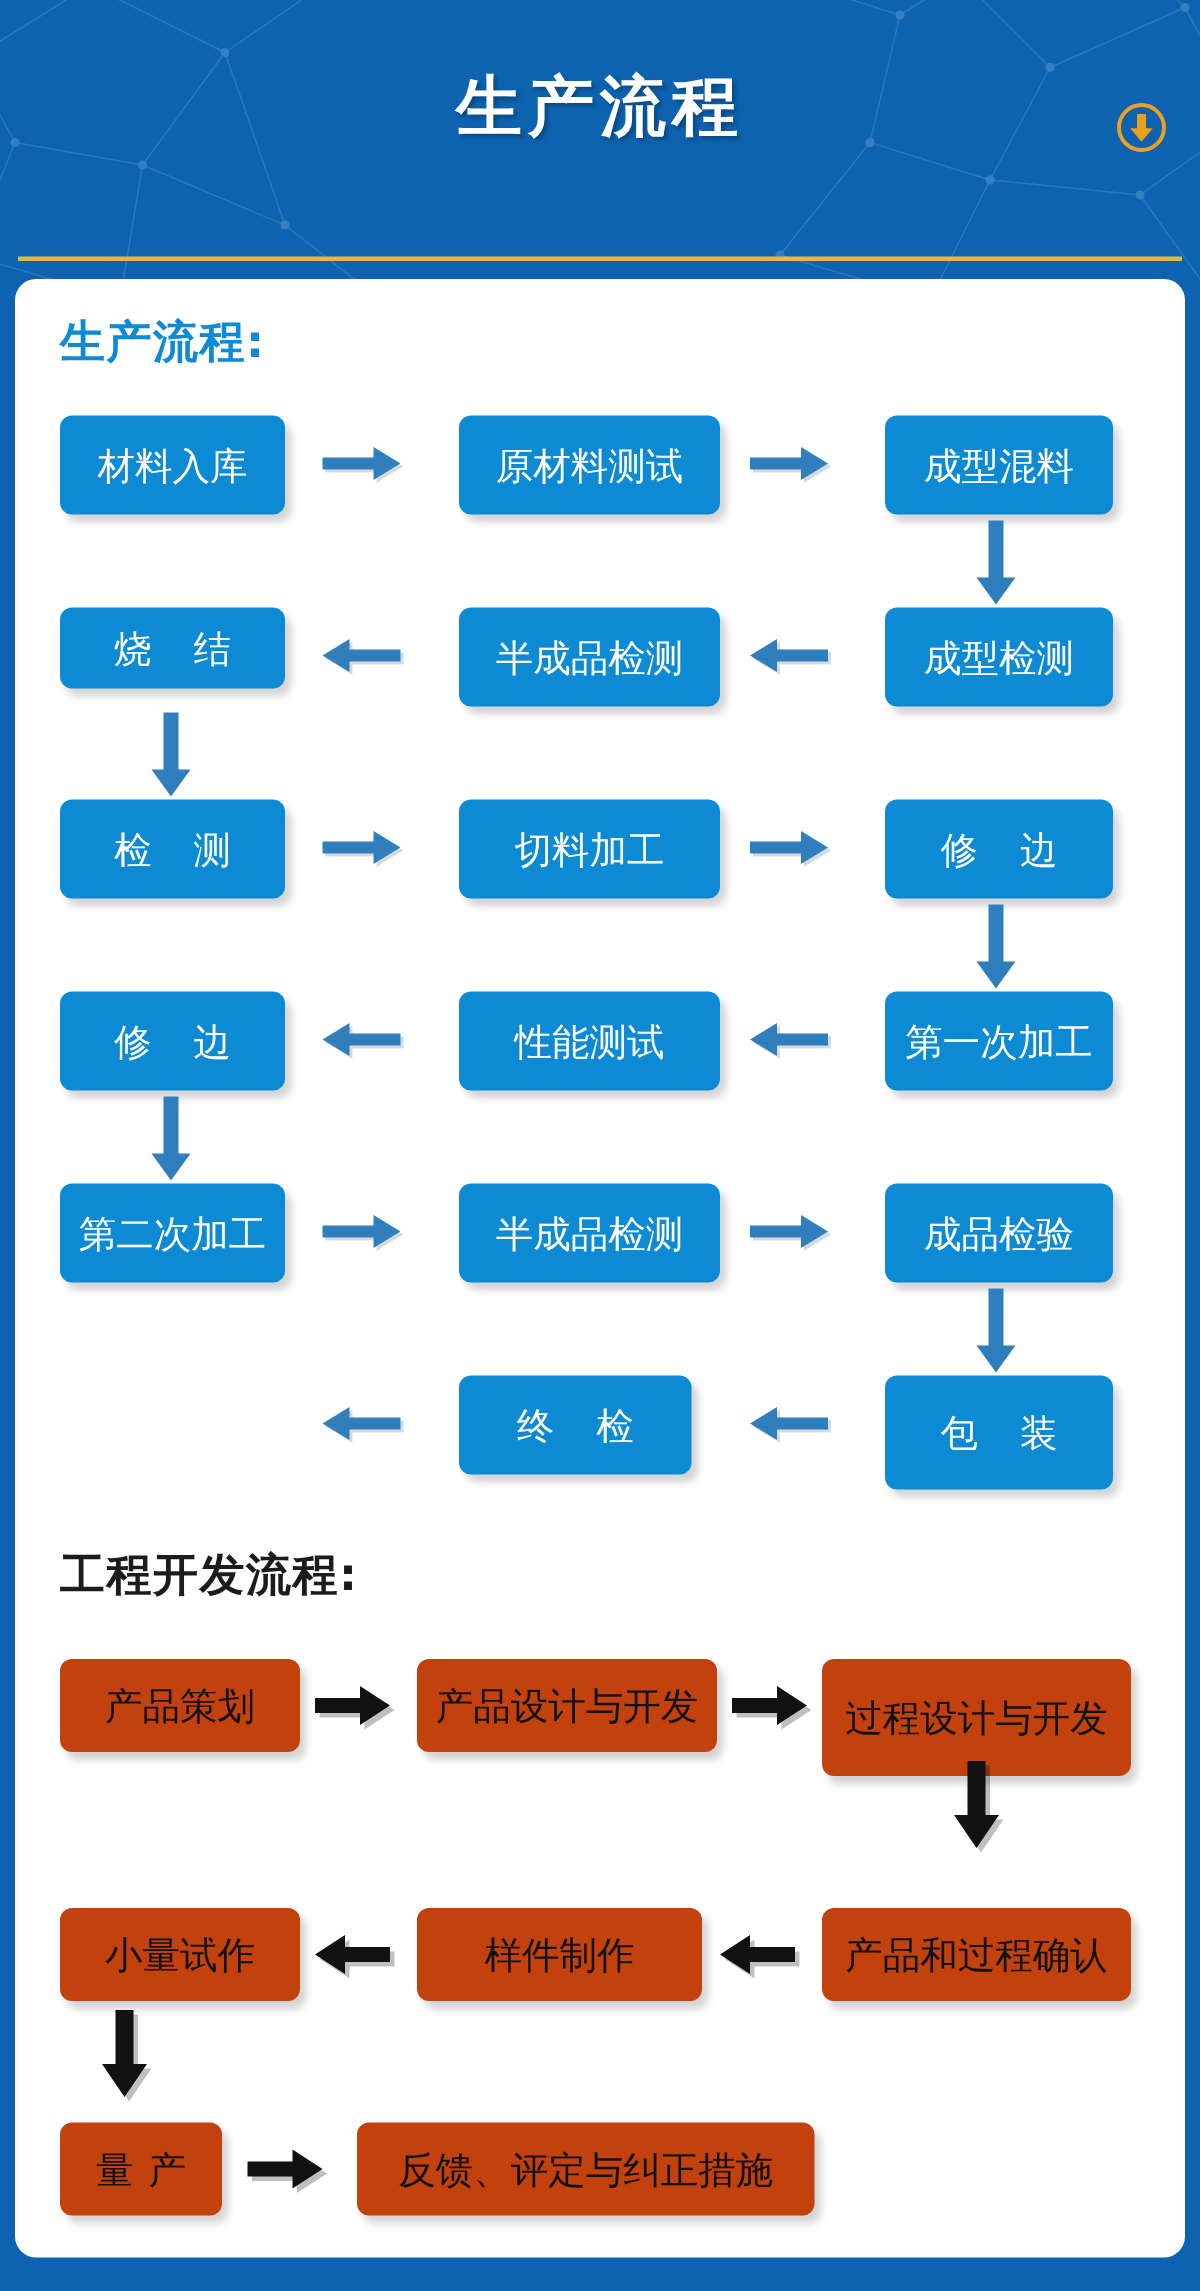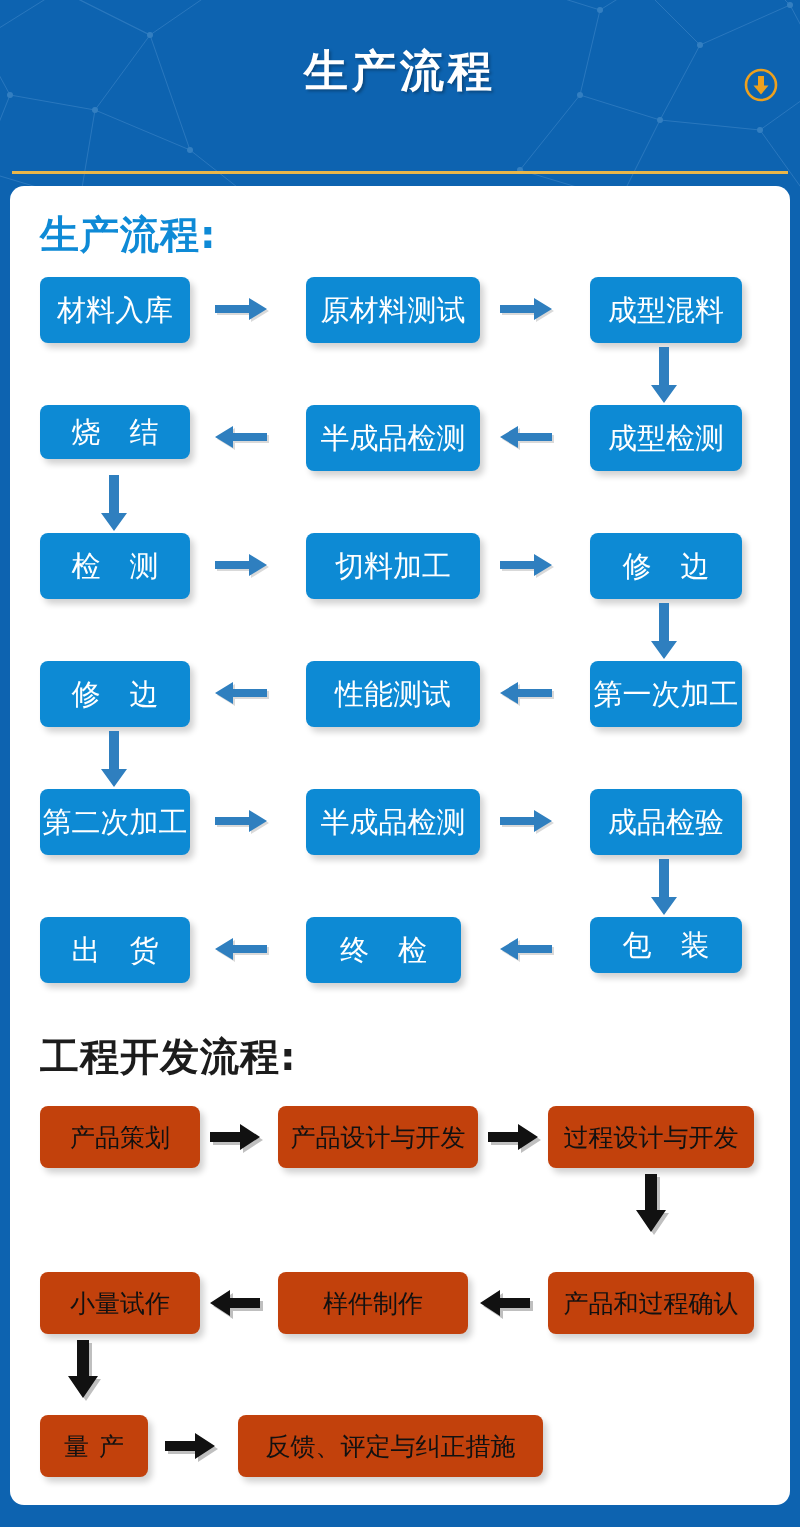--- a/index.html
+++ b/index.html
@@ -37,35 +37,35 @@
   .gold-rule{
     position:absolute;left:12px;top:171px;width:776px;height:3px;
     background:#e8b köp;
   }
   .gold-rule{background:#e9b64a;}
   .panel{
     position:absolute;left:10px;top:186px;width:780px;height:1319px;
     background:#ffffff;border-radius:14px;
   }
   .sec-title{
-    position:absolute;color:#1c1c1c;font-size:39px;font-weight:bold;
+    position:absolute;color:#1c1c1c;font-size:30px;font-weight:bold;
     letter-spacing:1px;white-space:nowrap;
   }
   .sec-title.blue{color:#0e8ad6;}
   .box{
     position:absolute;
     display:flex;align-items:center;justify-content:center;
     border-radius:8px;
     box-shadow:4px 5px 6px rgba(0,0,0,.18);
     white-space:nowrap;
     box-sizing:border-box;
   }
   .box.blue{background:#0d8ad4;color:#ffffff;}
   .box.green{background:#c2410c;color:#111111;}
-  .box .lbl{font-size:29px;line-height:1;}
+  .box .lbl{font-size:25px;line-height:1;}
   .box.green .lbl{font-size:25px;}
   .box.sp .lbl{letter-spacing:10px;text-indent:10px;}
   
   .arrow{position:absolute;}
   .arrow svg{display:block;overflow:visible;}
   .wrap{position:absolute;left:0;top:0;width:780px;height:1319px;}
 </style>
 </head>
 <body>
 
@@ -275,43 +275,40 @@
     <div class="box blue" style="left:580px;top:603px;width:152px;height:66px;">
       <span class="lbl">成品检验</span>
         </div>
 
     <div class="arrow" style="left:641px;top:673px;">
       <svg width="30" height="60" viewBox="0 0 30 60">
         <path d="M8 0 L18 0 L18 38 L26 38 L13 56 L0 38 L8 38 Z" fill="#2f7fbf"></path>
           </svg>
         </div>
 
-    <div class="box blue sp" style="left:30px;top:731px;width:150px;height:66px;">
-      <span class="lbl">出 货</span>
-        </div>
     <div class="arrow" style="left:205px;top:752px;">
       <svg width="60" height="26" viewBox="0 0 60 26">
         <g transform="translate(2,2)">
               <path d="M52 7 L18 7 L18 0 L0 11 L18 22 L18 15 L52 15 Z" fill="rgba(0,0,0,.15)"></path>
             </g>
         <path d="M52 7 L18 7 L18 0 L0 11 L18 22 L18 15 L52 15 Z" fill="#2f7fbf"></path>
           </svg>
         </div>
     <div class="box blue sp" style="left:296px;top:731px;width:155px;height:66px;">
       <span class="lbl">终 检</span>
         </div>
     <div class="arrow" style="left:490px;top:752px;">
       <svg width="60" height="26" viewBox="0 0 60 26">
         <g transform="translate(2,2)">
               <path d="M52 7 L18 7 L18 0 L0 11 L18 22 L18 15 L52 15 Z" fill="rgba(0,0,0,.15)"></path>
             </g>
         <path d="M52 7 L18 7 L18 0 L0 11 L18 22 L18 15 L52 15 Z" fill="#2f7fbf"></path>
           </svg>
         </div>
-    <div class="box blue sp" style="left:580px;top:731px;width:152px;height:56px;">
+    <div class="box blue sp" style="left:580px;top:731px;width:152px;height:76px;">
       <span class="lbl">包 装</span>
         </div>
 
     <div class="sec-title" style="left:30px;top:844px;">工程开发流程:</div>
 
     <div class="box green" style="left:30px;top:920px;width:160px;height:62px;">
       <span class="lbl">产品策划</span>
         </div>
     <div class="arrow" style="left:200px;top:938px;">
       <svg width="60" height="28" viewBox="0 0 60 28">
@@ -325,21 +322,21 @@
       <span class="lbl">产品设计与开发</span>
         </div>
     <div class="arrow" style="left:478px;top:938px;">
       <svg width="60" height="28" viewBox="0 0 60 28">
         <g transform="translate(3,3)">
               <path d="M0 8 L30 8 L30 0 L50 13 L30 26 L30 18 L0 18 Z" fill="rgba(0,0,0,.25)"></path>
             </g>
         <path d="M0 8 L30 8 L30 0 L50 13 L30 26 L30 18 L0 18 Z" fill="#111111"></path>
           </svg>
         </div>
-    <div class="box green" style="left:538px;top:920px;width:206px;height:62px;">
+    <div class="box green" style="left:538px;top:920px;width:206px;height:78px;">
       <span class="lbl">过程设计与开发</span>
         </div>
 
     <div class="arrow" style="left:626px;top:988px;">
       <svg width="32" height="62" viewBox="0 0 32 62">
         <g transform="translate(3,3)">
               <path d="M9 0 L21 0 L21 36 L30 36 L15 58 L0 36 L9 36 Z" fill="rgba(0,0,0,.25)"></path>
             </g>
         <path d="M9 0 L21 0 L21 36 L30 36 L15 58 L0 36 L9 36 Z" fill="#111111"></path>
           </svg>

